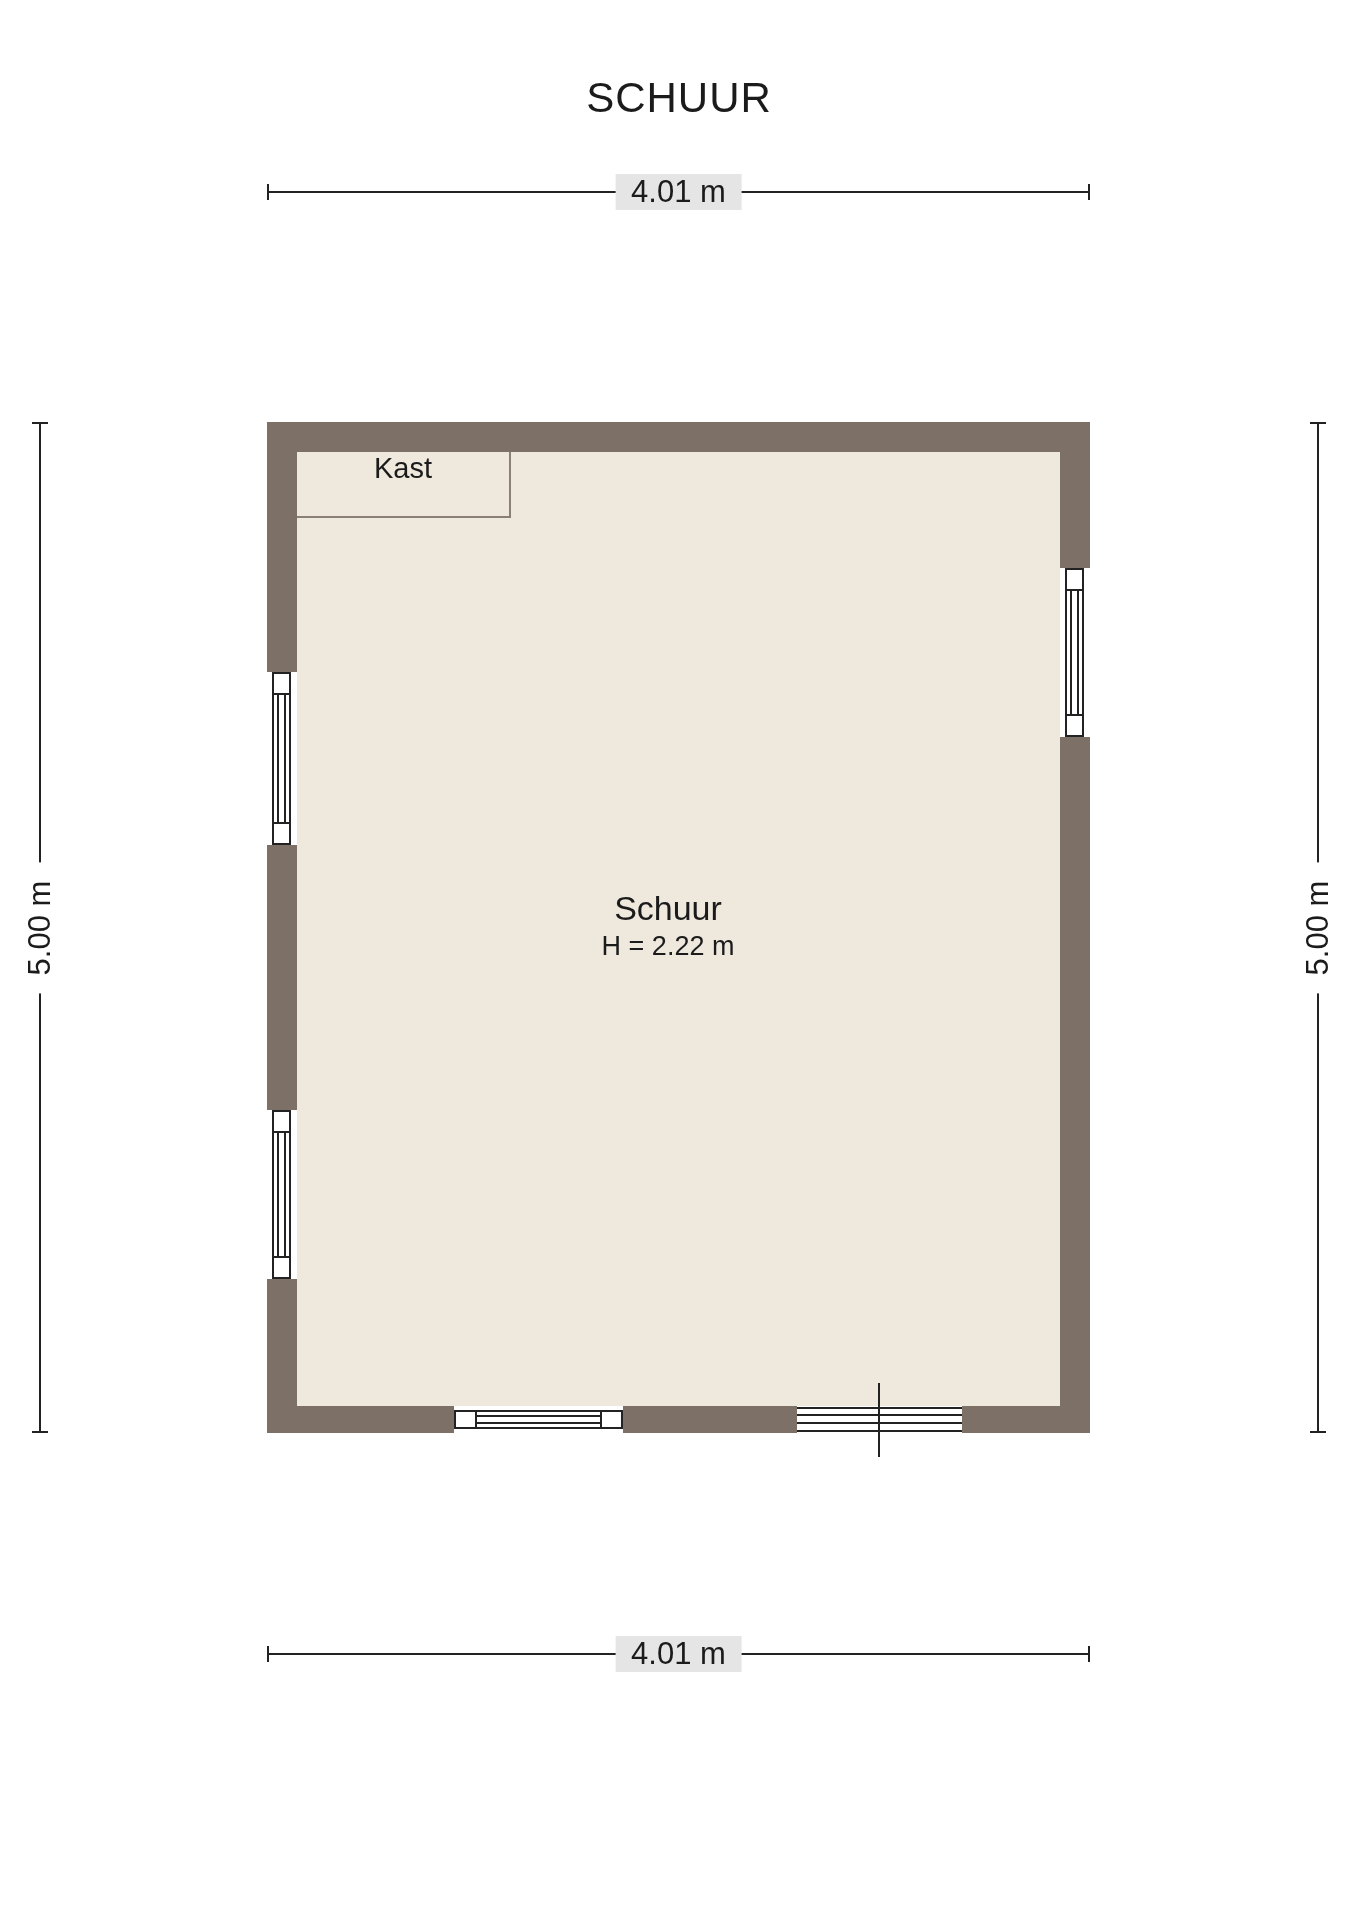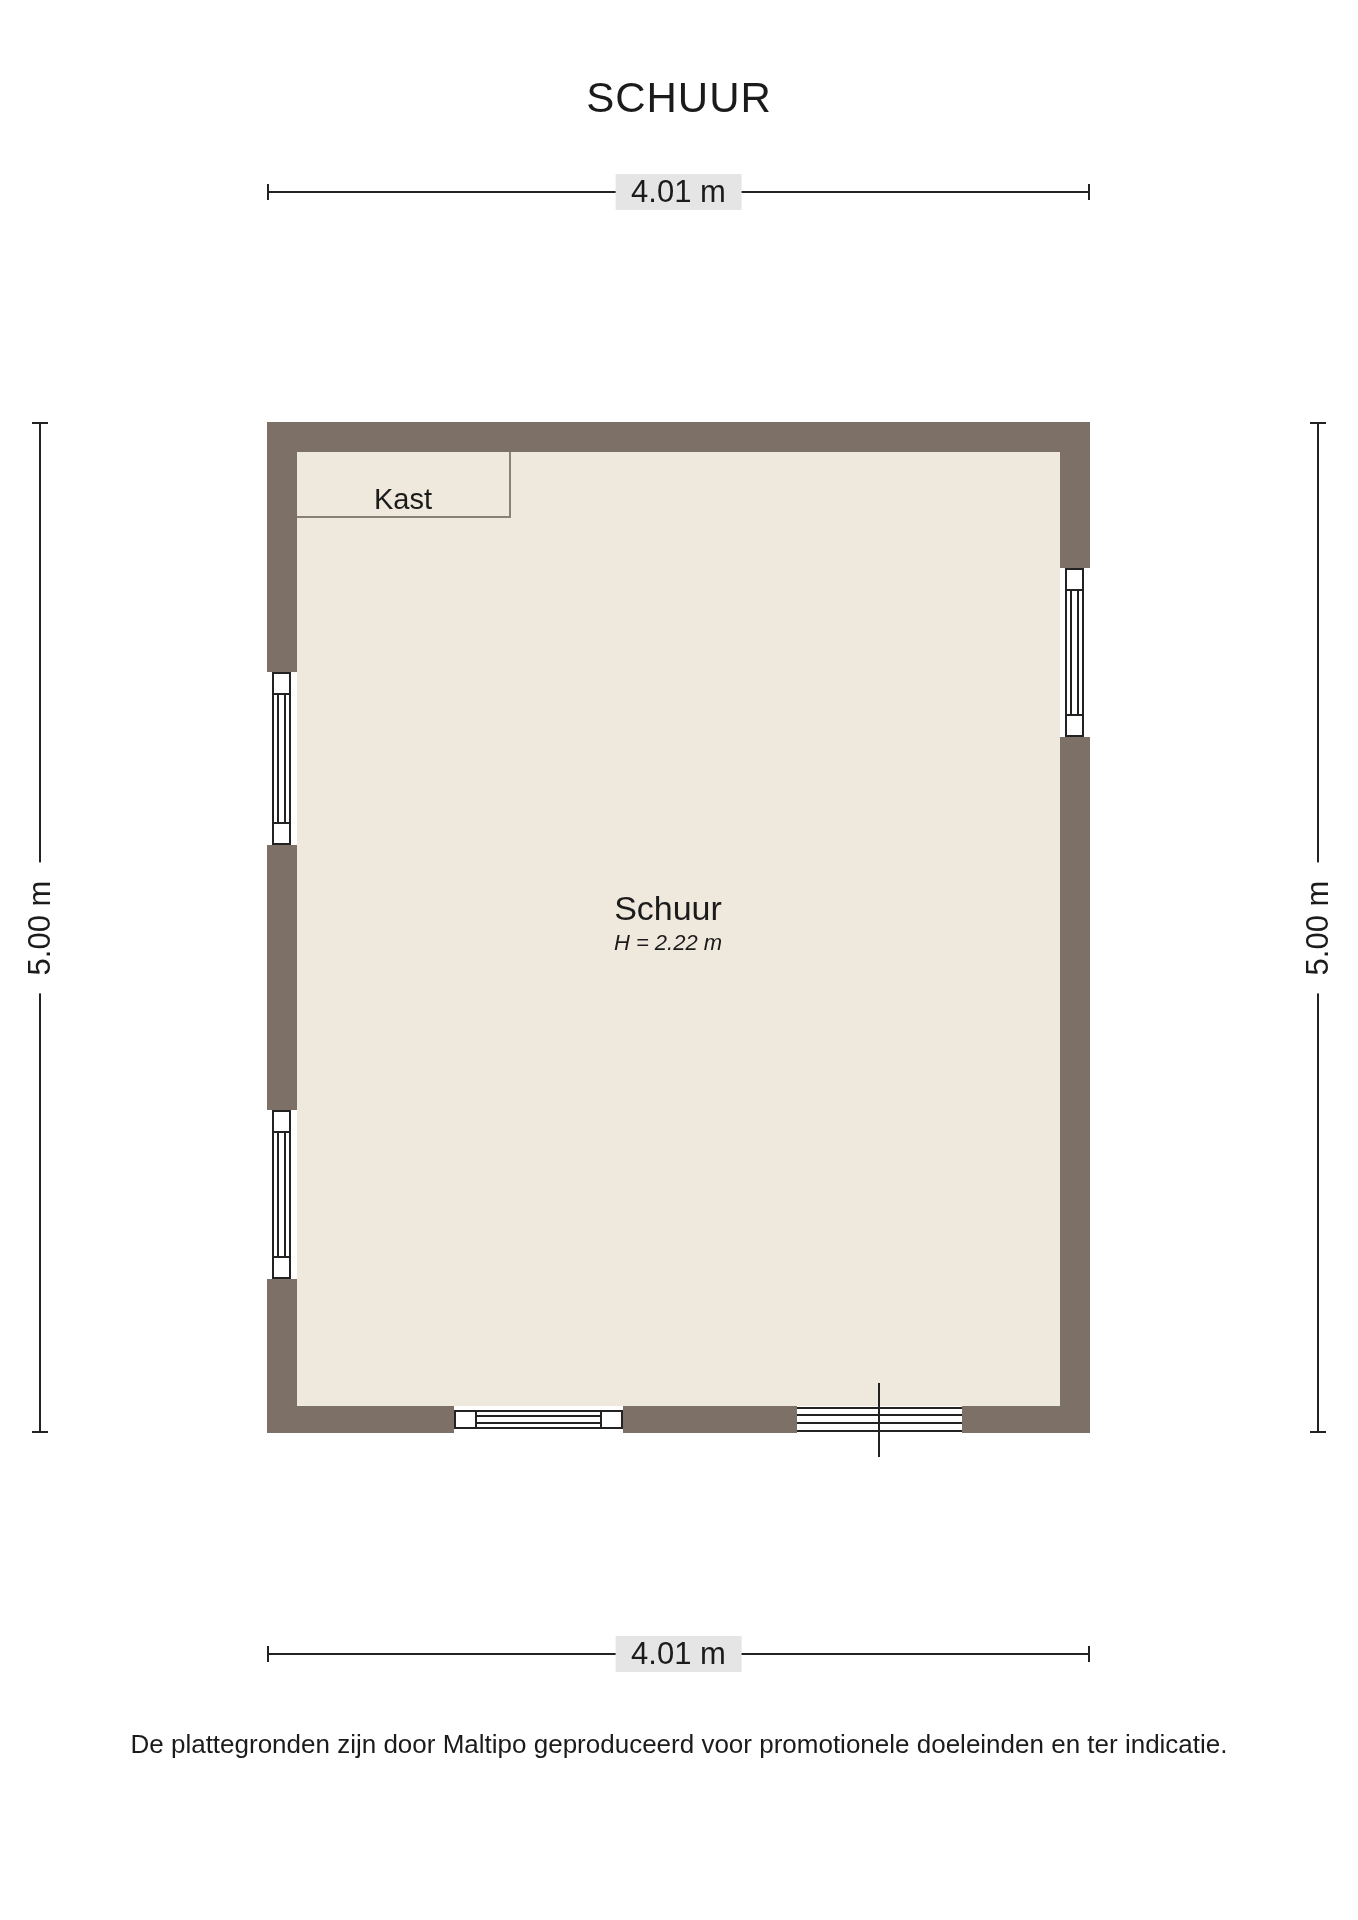--- a/index.html
+++ b/index.html
@@ -24,37 +24,37 @@
   .plan-title{
     left:0;top:74px;width:1358px;
     text-align:center;
     font-size:42px;letter-spacing:1px;font-weight:400;
   }
   .room-label{
     left:668px;top:888px;transform:translateX(-50%);
     text-align:center;white-space:nowrap;
   }
   .room-name{font-size:34px;line-height:1.2;}
-  .room-height{font-size:22px;font-style:italic;line-height:1.3;}
+  .room-height{font-size:27px;line-height:1.3;}
 
   
   .plan-outer{
     left:267px;top:422px;width:823px;height:1011px;
     background:var(--wall);
   }
   .plan-inner{
     left:297px;top:452px;width:763px;height:954px;
     background:var(--floor);
   }
   .kast{
     left:297px;top:452px;width:212px;height:64px;
     background:var(--floor);
     border-right:2px solid var(--kast-border);
     border-bottom:2px solid var(--kast-border);
-    display:flex;align-items:flex-end;justify-content:center;
+    display:flex;align-items:flex-start;justify-content:center;
     font-size:29px;
   }
 
   
   .opening{background:#ffffff;}
   .frame-v{
     position:absolute;left:5px;top:0;bottom:0;width:19px;
     background:#ffffff;border:2px solid var(--line);box-sizing:border-box;
   }
   .frame-v .end-a{position:absolute;left:0;right:0;top:0;height:19px;border-bottom:2px solid var(--line);}
@@ -187,16 +187,15 @@
   <div class="abs door-swing-line"></div>
 
   <div class="abs dim-h" style="left:267px;top:1646px;width:823px;">
     <div class="line"></div>
     <div class="tick-a"></div>
     <div class="tick-b"></div>
     <div class="dim-label">4.01 m</div>
   </div>
 
   <div class="abs footer">
-    <div>De plattegronden zijn door Maltipo geproduceerd voor promotionele doeleinden en ter indicatie.</div>
   </div>
 
 </div>
 
 </body></html>

